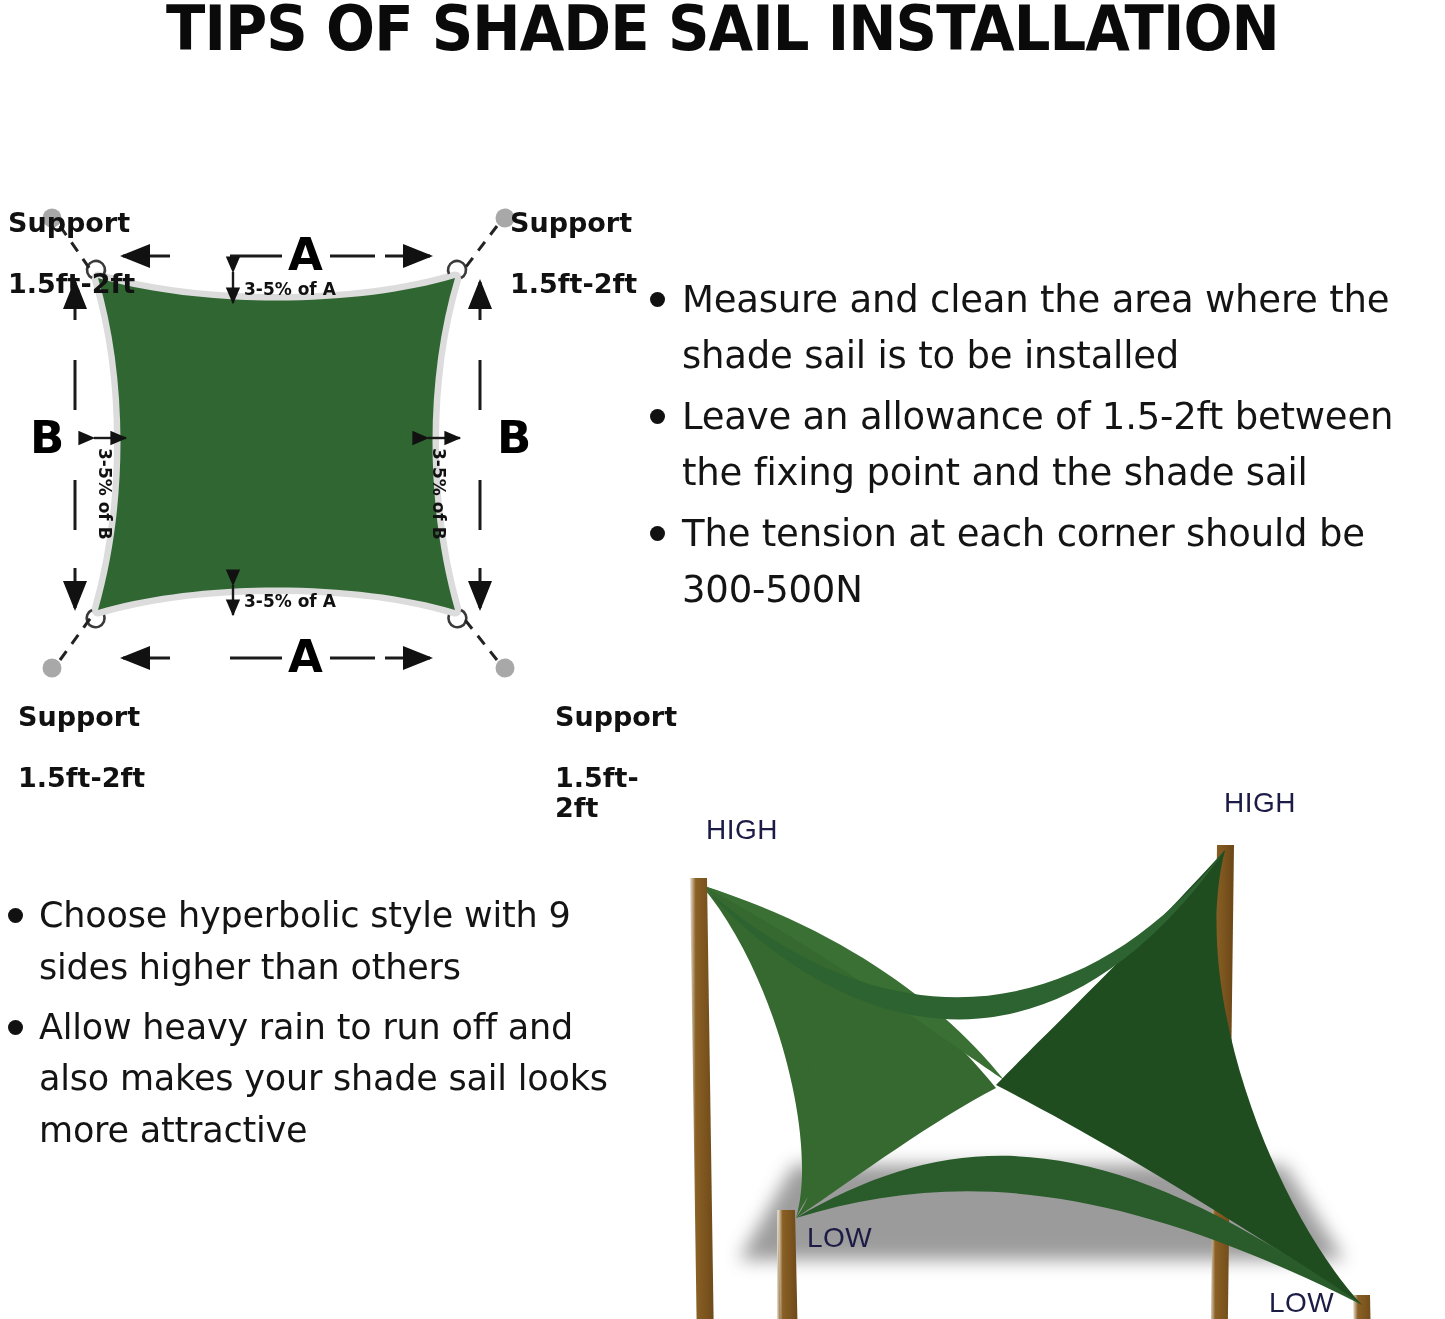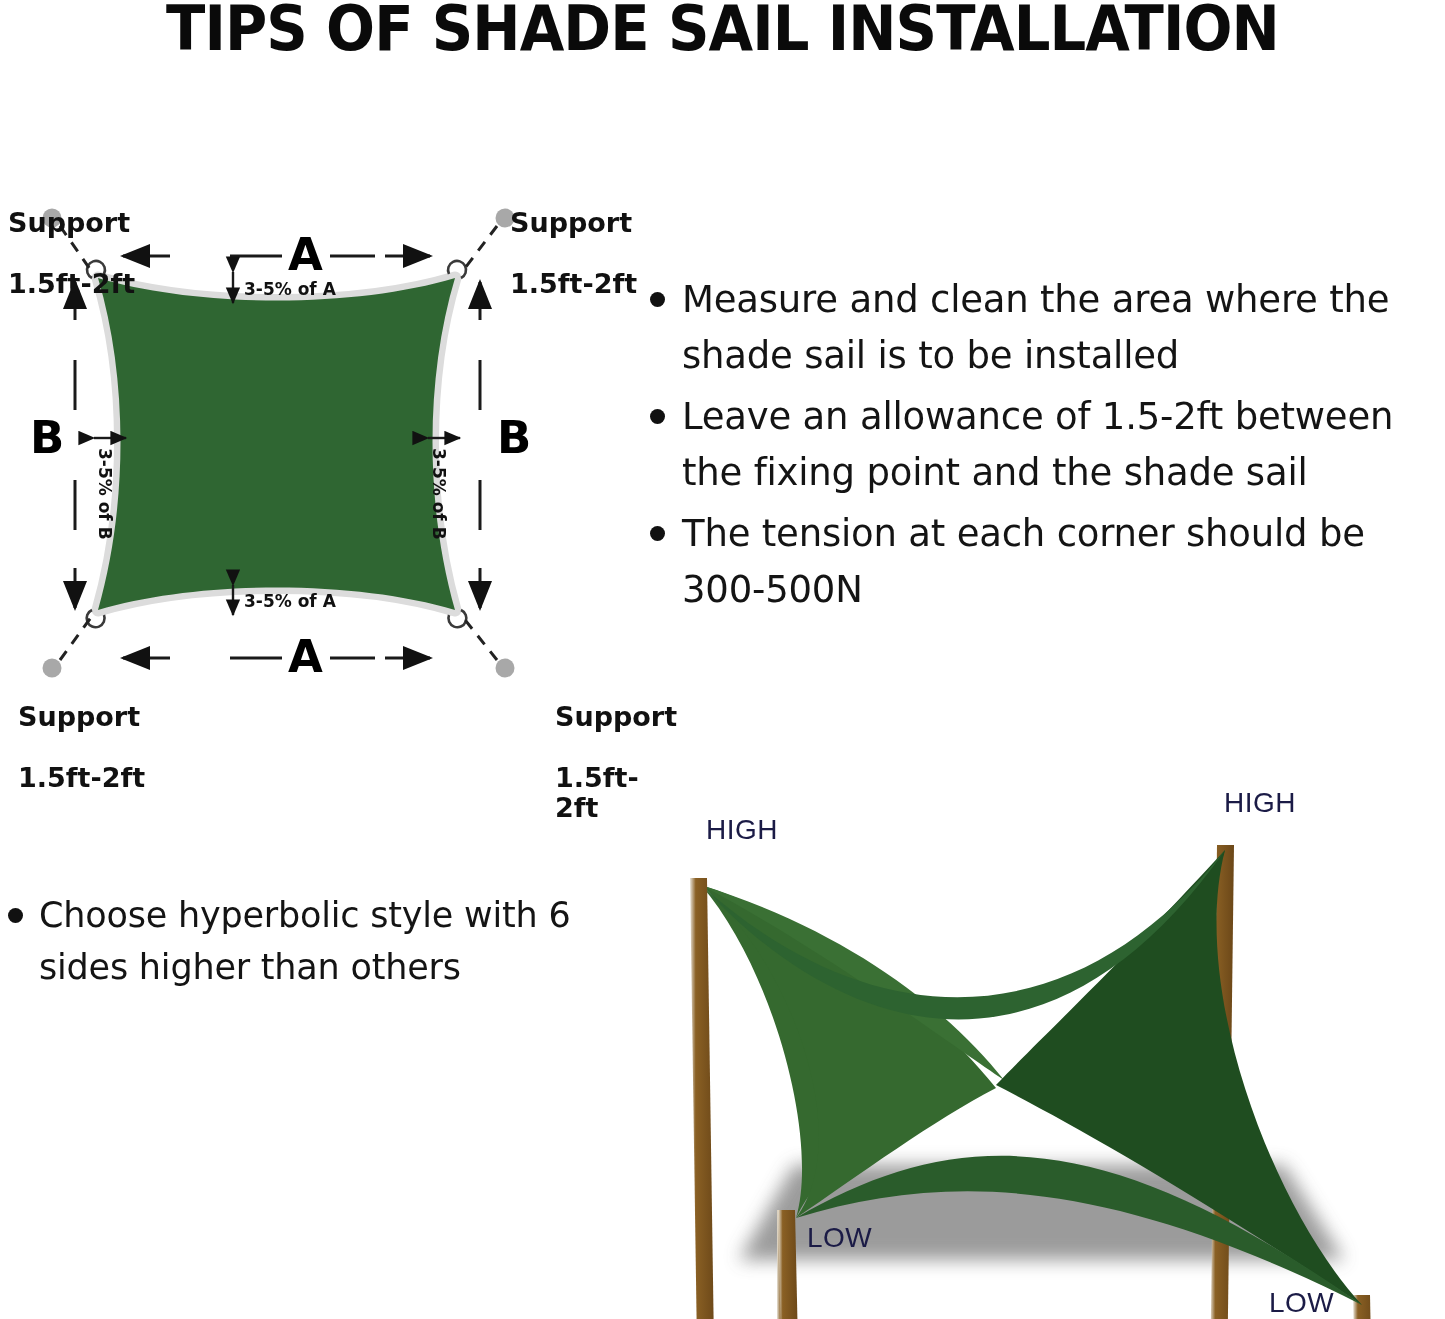--- a/index.html
+++ b/index.html
@@ -196,21 +196,25 @@
   </div>
   <div class="bullet-row">
     <div class="dot"></div>
     <div class="btxt">The tension at each corner should be 300-500N</div>
   </div>
 </div>
 
 <div class="abs bullets" id="leftbullets">
   <div class="bullet-row">
     <div class="dot"></div>
-    <div class="btxt">Choose hyperbolic style with 6 sides higher than others</div>
+    <div class="btxt">Choose hyperbolic style with 9 sides higher than others</div>
+  </div>
+  <div class="bullet-row">
+    <div class="dot"></div>
+    <div class="btxt">Allow heavy rain to run off and also makes your shade sail looks more attractive</div>
   </div>
 </div>
 
 <div class="abs" id="hyper-diagram" style="left:644px;top:790px;width:765px;height:529px;text-align:center;">
 
   <svg width="765" height="529" viewBox="0 0 765 529">
     <defs>
       <filter id="blurShadow" x="-20%" y="-40%" width="140%" height="200%">
         <feGaussianBlur stdDeviation="9"></feGaussianBlur>
       </filter>

